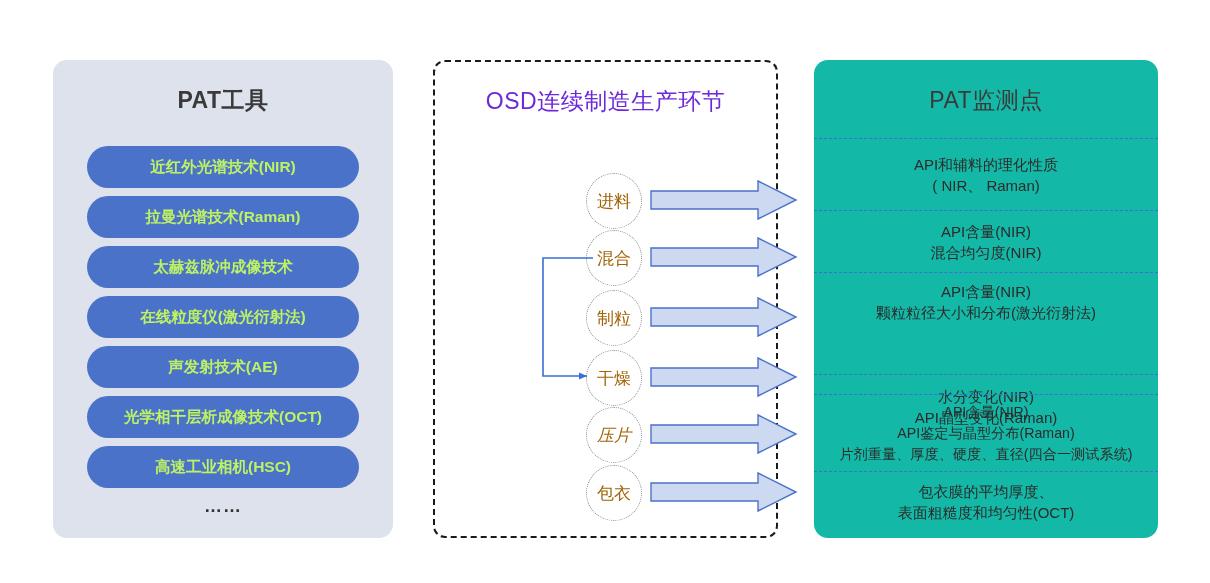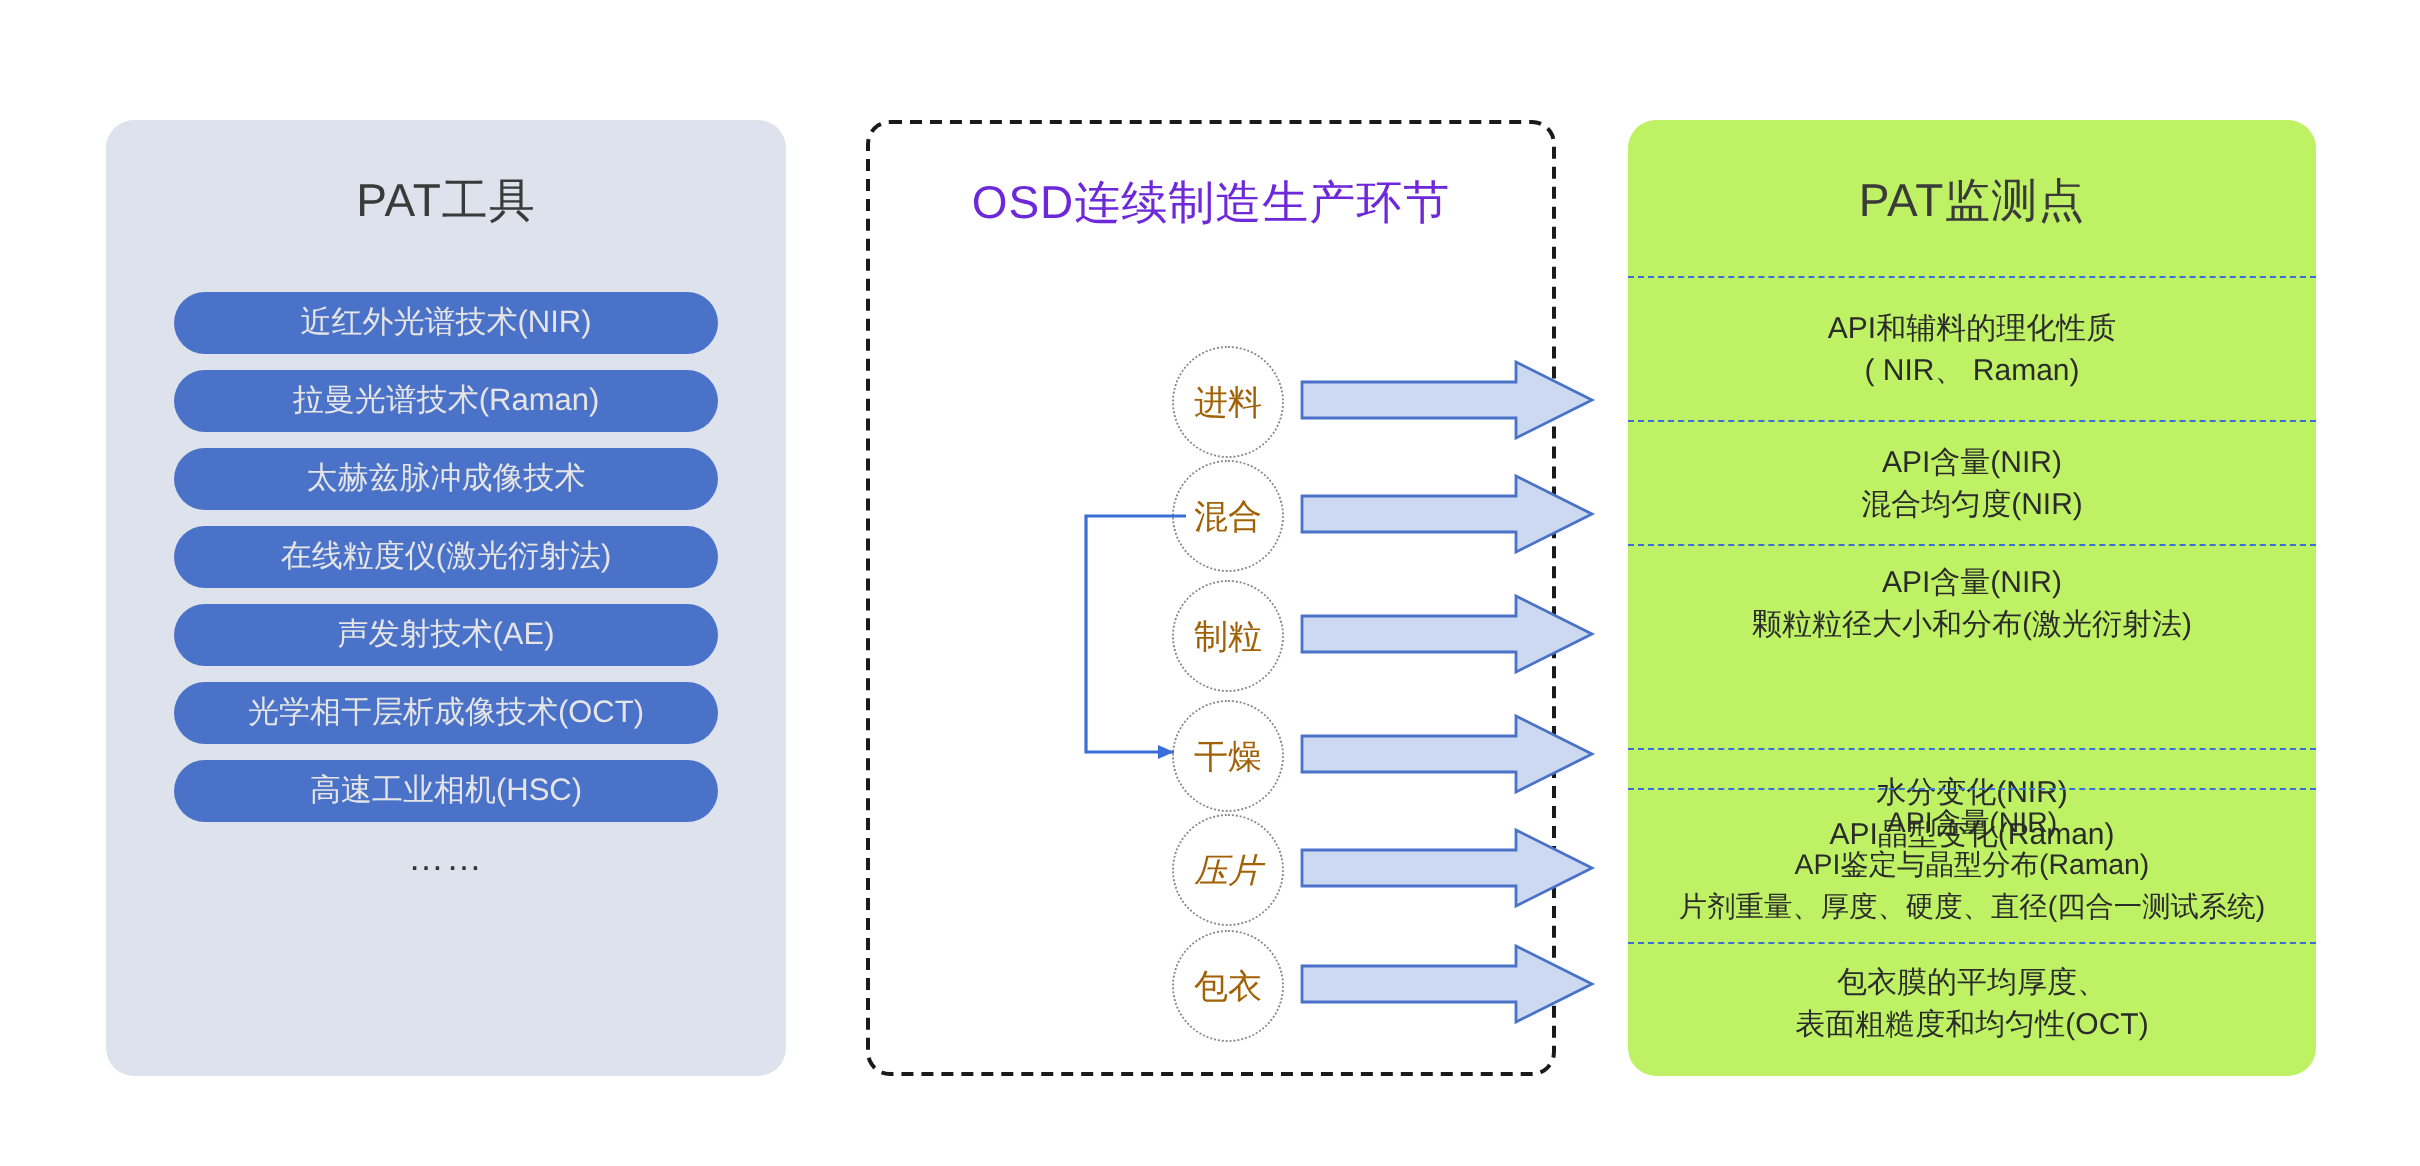--- a/index.html
+++ b/index.html
@@ -18,46 +18,47 @@
 
   
   #left-panel {
     position: absolute;
     left: 53px;
     top: 60px;
     width: 340px;
     height: 478px;
     background: #dde2ec;
     border-radius: 14px;
+    font-weight: bold;
   }
   #left-title {
     position: absolute;
     top: 25px;
     left: 0;
     width: 100%;
     text-align: center;
     font-size: 23px;
     color: #3a3a3a;
     letter-spacing: 0.5px;
   }
   #tool-list {
     position: absolute;
     top: 86px;
     left: 34px;
     width: 272px;
   }
   .tool-pill {
-    height: 31px;
+    height: 42px;
     margin-bottom: 8px;
     background: #4a72c8;
     border-radius: 21px;
     display: flex;
     align-items: center;
     justify-content: center;
-    color: #e5e5e5;
+    color: #bef264;
     font-size: 15.5px;
     white-space: nowrap;
   }
   #tool-ellipsis {
     margin-top: 4px;
     text-align: center;
     font-size: 18px;
     color: #333333;
     letter-spacing: 1px;
   }
@@ -114,21 +115,21 @@
     height: 134px;
   }
 
   
   #right-panel {
     position: absolute;
     left: 814px;
     top: 60px;
     width: 344px;
     height: 478px;
-    background: #bef264;
+    background: #14b8a6;
     border-radius: 14px;
   }
   #right-title {
     position: absolute;
     top: 25px;
     left: 0;
     width: 100%;
     text-align: center;
     font-size: 23px;
     color: #3a3a3a;

